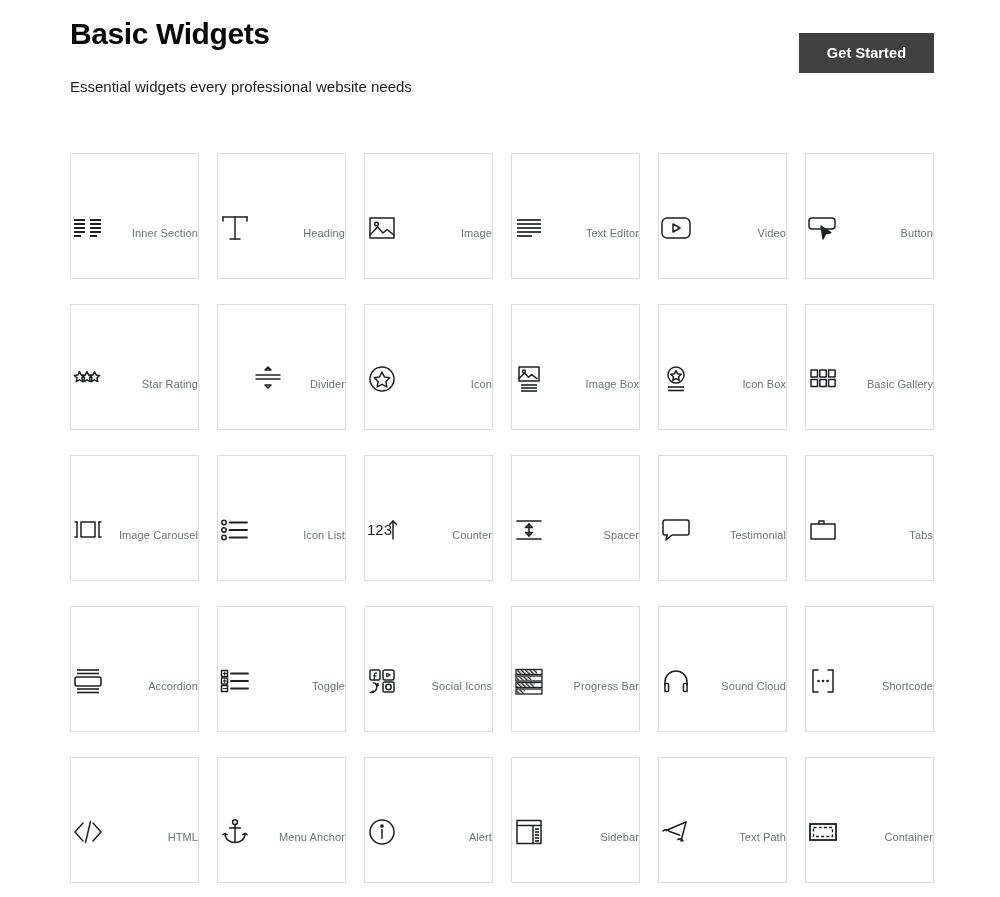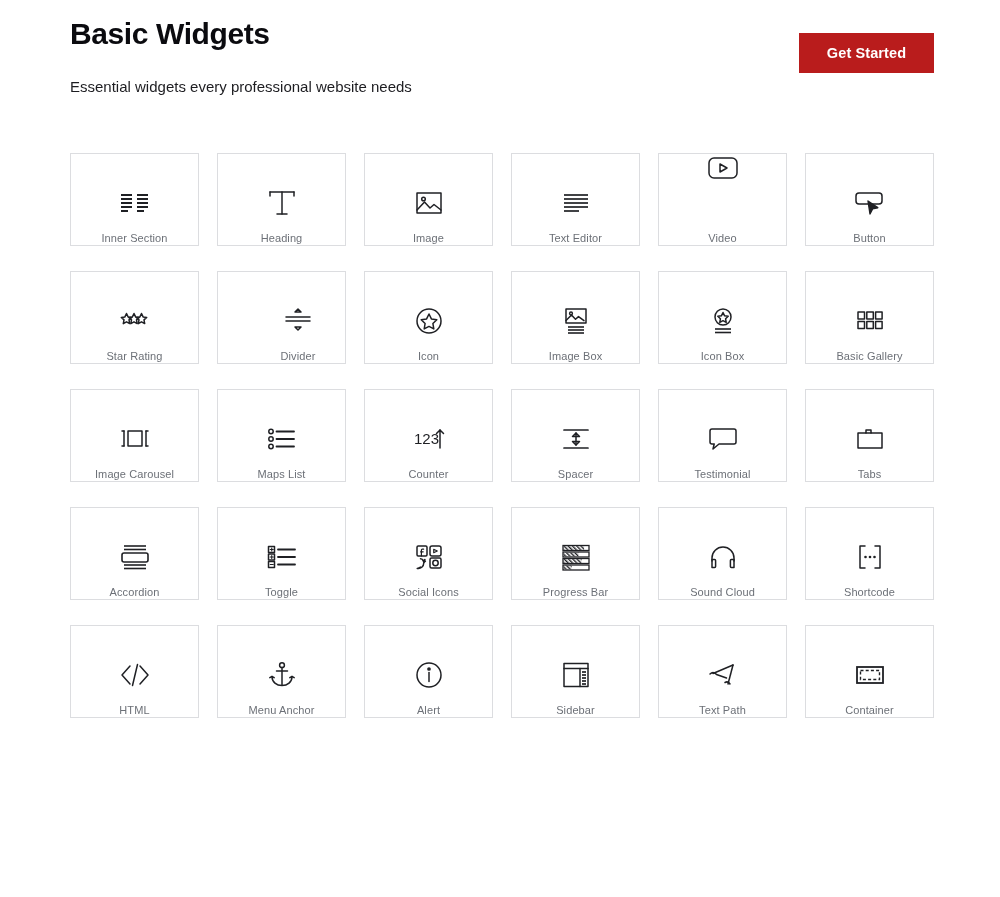--- a/index.html
+++ b/index.html
@@ -57,27 +57,27 @@
   .widget-grid {
     display: grid;
     grid-template-columns: repeat(6, 129px);
     column-gap: 18px;
     row-gap: 25px;
     padding: 0 0 0 70px;
     margin-top: 1px;
   }
   .widget-card {
     width: 129px;
-    height: 93px;
+    height: 126px;
     border: 1px solid #dcdde0;
     background: #ffffff;
     display: flex;
-    flex-direction: column;
+    flex-direction: row;
     align-items: center;
-    justify-content: flex-end;
+    justify-content: space-between;
     cursor: pointer;
     padding-top: 23px;
   }
   .widget-icon {
     width: 34px;
     height: 34px;
     display: flex;
     align-items: center;
     justify-content: center;
     color: #1f2024;
@@ -94,21 +94,21 @@
   }
 </style>
 </head>
 <body>
 
 <div class="page">
 
   <div class="header">
     <h1 class="page-title">Basic Widgets</h1>
     <p class="page-subtitle">Essential widgets every professional website needs</p>
-    <button class="cta-button" style="background: #b91c1c;">Get Started</button>
+    <button class="cta-button" style="background: #404040;">Get Started</button>
   </div>
 
   <div class="widget-grid" id="widget-grid">
       <div class="widget-card" style="border-color: rgb(220, 221, 224);">
         <div class="widget-icon" style="color: rgb(31, 32, 36);">
           <svg width="30" height="26" viewBox="0 0 30 26">
       <g stroke="currentColor" stroke-width="2" stroke-linecap="butt">
         <path d="M1 5h11M1 9h11M1 13h11M1 17h11M1 21h7"></path>
         <path d="M17 5h11M17 9h11M17 13h11M17 17h11M17 21h7"></path>
       </g>
@@ -283,21 +283,21 @@
       <g fill="none" stroke="currentColor" stroke-width="1.5" stroke-linecap="round" stroke-linejoin="round">
         <circle cx="4" cy="4.5" r="2.2"></circle>
               <path d="M9.5 4.5H27" stroke-width="1.8"></path>
         <circle cx="4" cy="12" r="2.2"></circle>
               <path d="M9.5 12H27" stroke-width="1.8"></path>
         <circle cx="4" cy="19.5" r="2.2"></circle>
               <path d="M9.5 19.5H27" stroke-width="1.8"></path>
       </g>
           </svg>
         </div>
-        <div class="widget-label" style="color: rgb(108, 112, 119);">Maps List</div>
+        <div class="widget-label" style="color: rgb(108, 112, 119);">Icon List</div>
       </div>
       <div class="widget-card" style="border-color: rgb(220, 221, 224);">
         <div class="widget-icon" style="color: rgb(31, 32, 36);">
           <svg width="32" height="24" viewBox="0 0 32 24">
       <text x="1" y="17" font-family="Liberation Sans, sans-serif" font-size="15" fill="currentColor">123</text>
       <g fill="none" stroke="currentColor" stroke-width="1.5" stroke-linecap="round" stroke-linejoin="round">
         <path d="M27 21V3"></path>
               <path d="M23.5 6.5L27 3l3.5 3.5"></path>
       </g>
           </svg>

